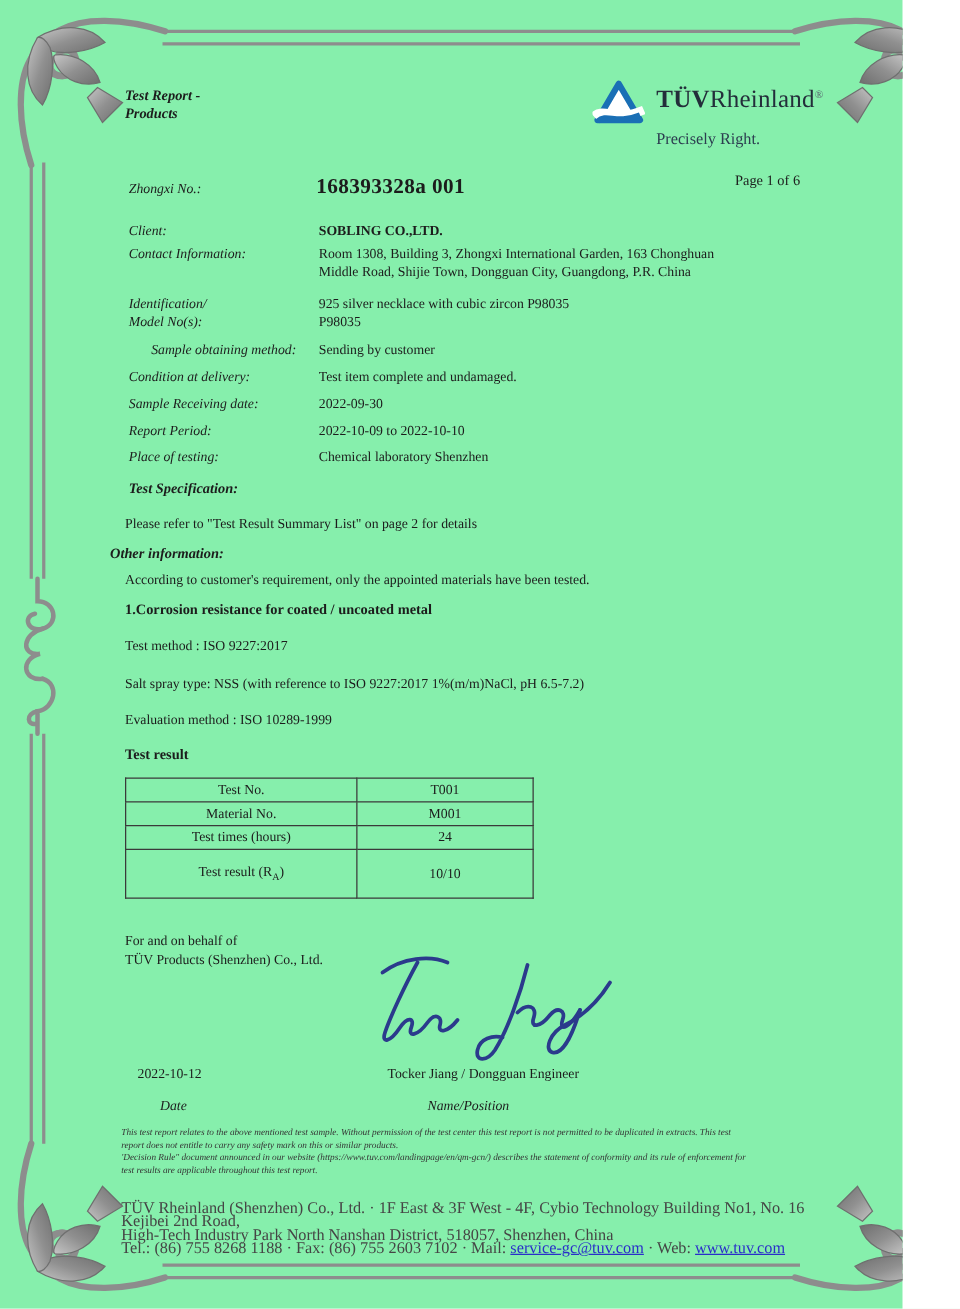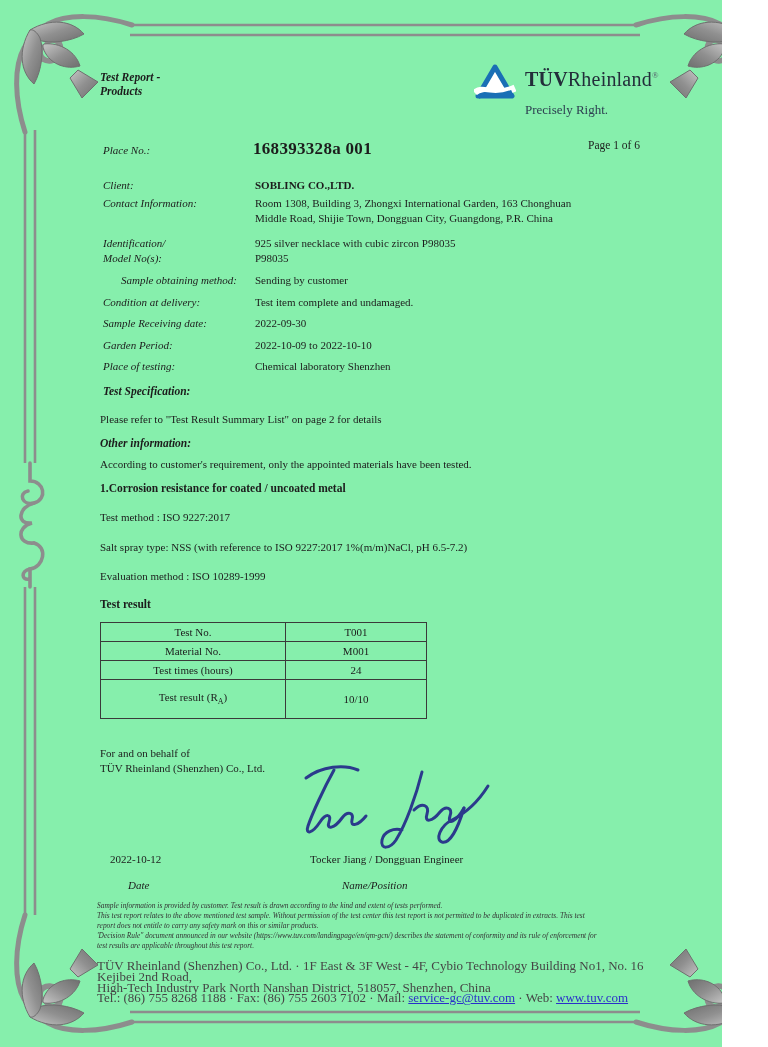--- a/index.html
+++ b/index.html
@@ -109,21 +109,21 @@
       <div class="logo-line1">
         <span class="logo-tuv">TÜV</span><span>Rheinland</span><span class="logo-reg">®</span>
       </div>
       <div class="logo-tagline">Precisely Right.</div>
     </div>
   </div>
 
   <div class="abs page-ind" style="left:588px;top:139px;">Page 1 of 6</div>
 
   <div class="abs report-row" style="left:103px;top:139px;width:480px;">
-    <span class="lbl">Place No.:</span>
+    <span class="lbl">Zhongxi No.:</span>
     <span class="report-val">168393328a 001</span>
   </div>
 
   <div class="abs info-row" style="left:103px;top:178px;">
     <span class="lbl">Client:</span>
     <span class="val b">SOBLING CO.,LTD.</span>
   </div>
 
   <div class="abs info-row" style="left:103px;top:196px;">
     <span class="lbl">Contact Information:</span>
@@ -153,32 +153,32 @@
     <span class="lbl">Condition at delivery:</span>
     <span class="val">Test item complete and undamaged.</span>
   </div>
 
   <div class="abs info-row" style="left:103px;top:316px;">
     <span class="lbl">Sample Receiving date:</span>
     <span class="val">2022-09-30</span>
   </div>
 
   <div class="abs info-row" style="left:103px;top:338px;">
-    <span class="lbl">Garden Period:</span>
+    <span class="lbl">Report Period:</span>
     <span class="val">2022-10-09 to 2022-10-10</span>
   </div>
 
   <div class="abs info-row" style="left:103px;top:359px;">
     <span class="lbl">Place of testing:</span>
     <span class="val">Chemical laboratory Shenzhen</span>
   </div>
 
   <div class="abs h-it" style="left:103px;top:385px;">Test Specification:</div>
   <div class="abs body-t" style="left:100px;top:413px;">Please refer to "Test Result Summary List" on page 2 for details</div>
-  <div class="abs h-it" style="left:100px;top:437px;">Other information:</div>
+  <div class="abs h-it" style="left:88px;top:437px;">Other information:</div>
   <div class="abs body-t" style="left:100px;top:458px;">According to customer's requirement, only the appointed materials have been tested.</div>
 
   <div class="abs h-b" style="left:100px;top:482px;">1.Corrosion resistance for coated / uncoated metal</div>
   <div class="abs body-t" style="left:100px;top:511px;">Test method : ISO 9227:2017</div>
   <div class="abs body-t" style="left:100px;top:541px;">Salt spray type: NSS (with reference to ISO 9227:2017 1%(m/m)NaCl, pH 6.5-7.2)</div>
   <div class="abs body-t" style="left:100px;top:570px;">Evaluation method : ISO 10289-1999</div>
   <div class="abs h-b" style="left:100px;top:598px;">Test result</div>
 
   <table class="result abs" style="left:100px;top:622px;">
     <tbody>
@@ -196,40 +196,39 @@
       </tr>
       <tr class="r-l">
         <td class="c1"><span>Test result (R</span><sub class="ra">A</sub><span>)</span></td>
         <td class="c2">10/10</td>
       </tr>
     </tbody>
   </table>
 
   <div class="abs behalf" style="left:100px;top:746px;">
     <div>For and on behalf of</div>
-    <div>TÜV Rheinland (Shenzhen) Co., Ltd.</div>
+    <div>TÜV Products (Shenzhen) Co., Ltd.</div>
   </div>
 
   <svg class="abs" style="left:272px;top:756px;" width="236" height="98" viewBox="0 0 236 98">
     <g fill="none" stroke="#2b3a8c" stroke-width="3" stroke-linecap="round">
       <path d="M62,14 C52,32 40,58 36,70 C33,79 40,78 48,66 C54,57 60,58 57,66 C54,74 62,73 70,62 C76,54 82,57 80,64 C78,71 86,70 94,60"></path>
       <path d="M34,22 C50,10 72,8 86,14"></path>
       <path d="M150,16 C144,40 134,68 124,84 C118,93 108,94 110,84 C112,75 122,72 130,74"></path>
       <path d="M142,54 C150,46 158,49 155,58 C152,67 160,66 168,56 C174,49 181,52 178,60 C175,70 184,66 192,52"></path>
       <path d="M192,52 C186,72 178,88 170,86 C163,84 168,70 180,64 C194,57 206,46 216,30"></path>
     </g>
   </svg>
 
   <div class="abs sig-val" style="left:110px;top:853px;">2022-10-12</div>
   <div class="abs sig-val" style="left:310px;top:853px;">Tocker Jiang / Dongguan Engineer</div>
   <div class="abs sig-lbl" style="left:128px;top:879px;">Date</div>
   <div class="abs sig-lbl" style="left:342px;top:879px;">Name/Position</div>
 
   <div class="abs fine" style="left:97px;top:901px;">
-    <div>Sample information is provided by customer. Test result is drawn according to the kind and extent of tests performed.</div>
     <div>This test report relates to the above mentioned test sample. Without permission of the test center this test report is not permitted to be duplicated in extracts. This test</div>
     <div>report does not entitle to carry any safety mark on this or similar products.</div>
     <div>'Decision Rule" document announced in our website (https://www.tuv.com/landingpage/en/qm-gcn/) describes the statement of conformity and its rule of enforcement for</div>
     <div>test results are applicable throughout this test report.</div>
   </div>
 
   <div class="abs foot" style="left:97px;top:961px;">
     <div>TÜV Rheinland (Shenzhen) Co., Ltd. · 1F East &amp; 3F West - 4F, Cybio Technology Building No1, No. 16 Kejibei 2nd Road,</div>
     <div>High-Tech Industry Park North Nanshan District, 518057, Shenzhen, China</div>
     <div>

